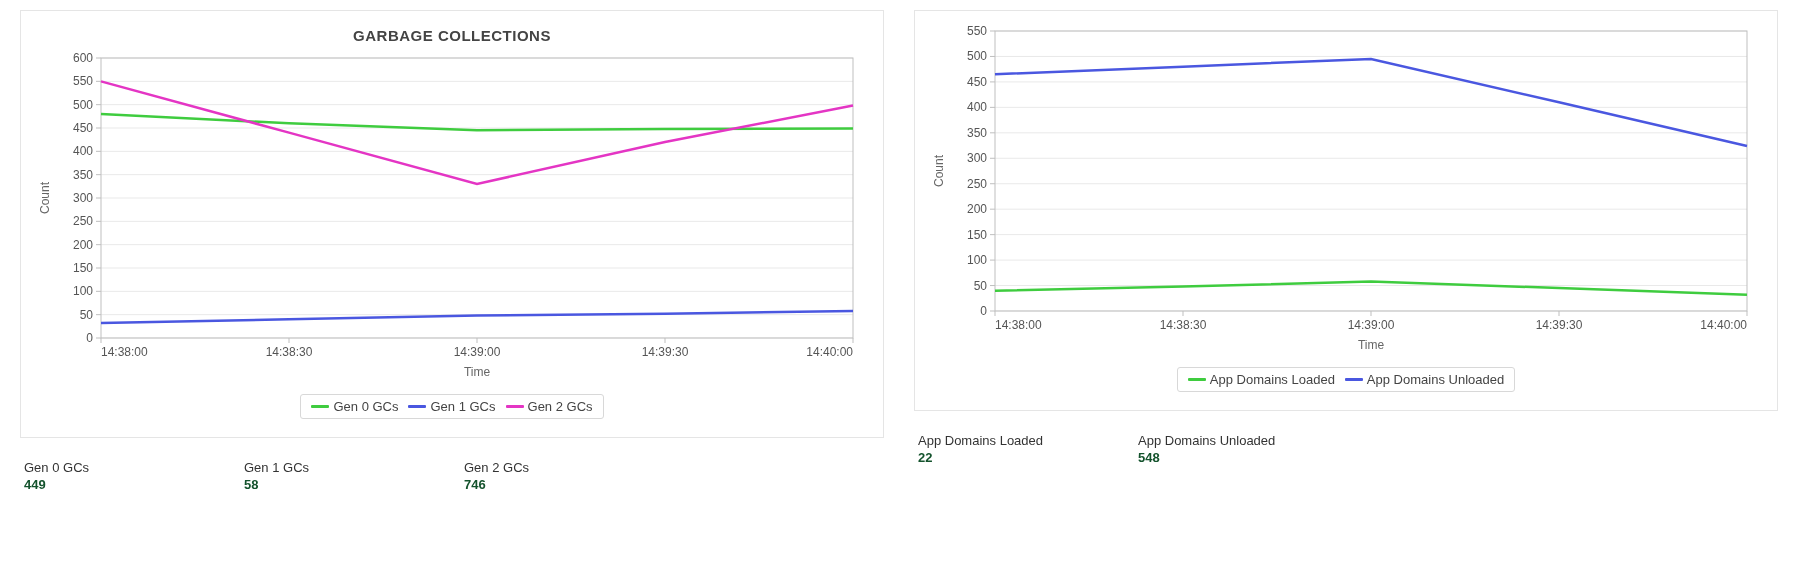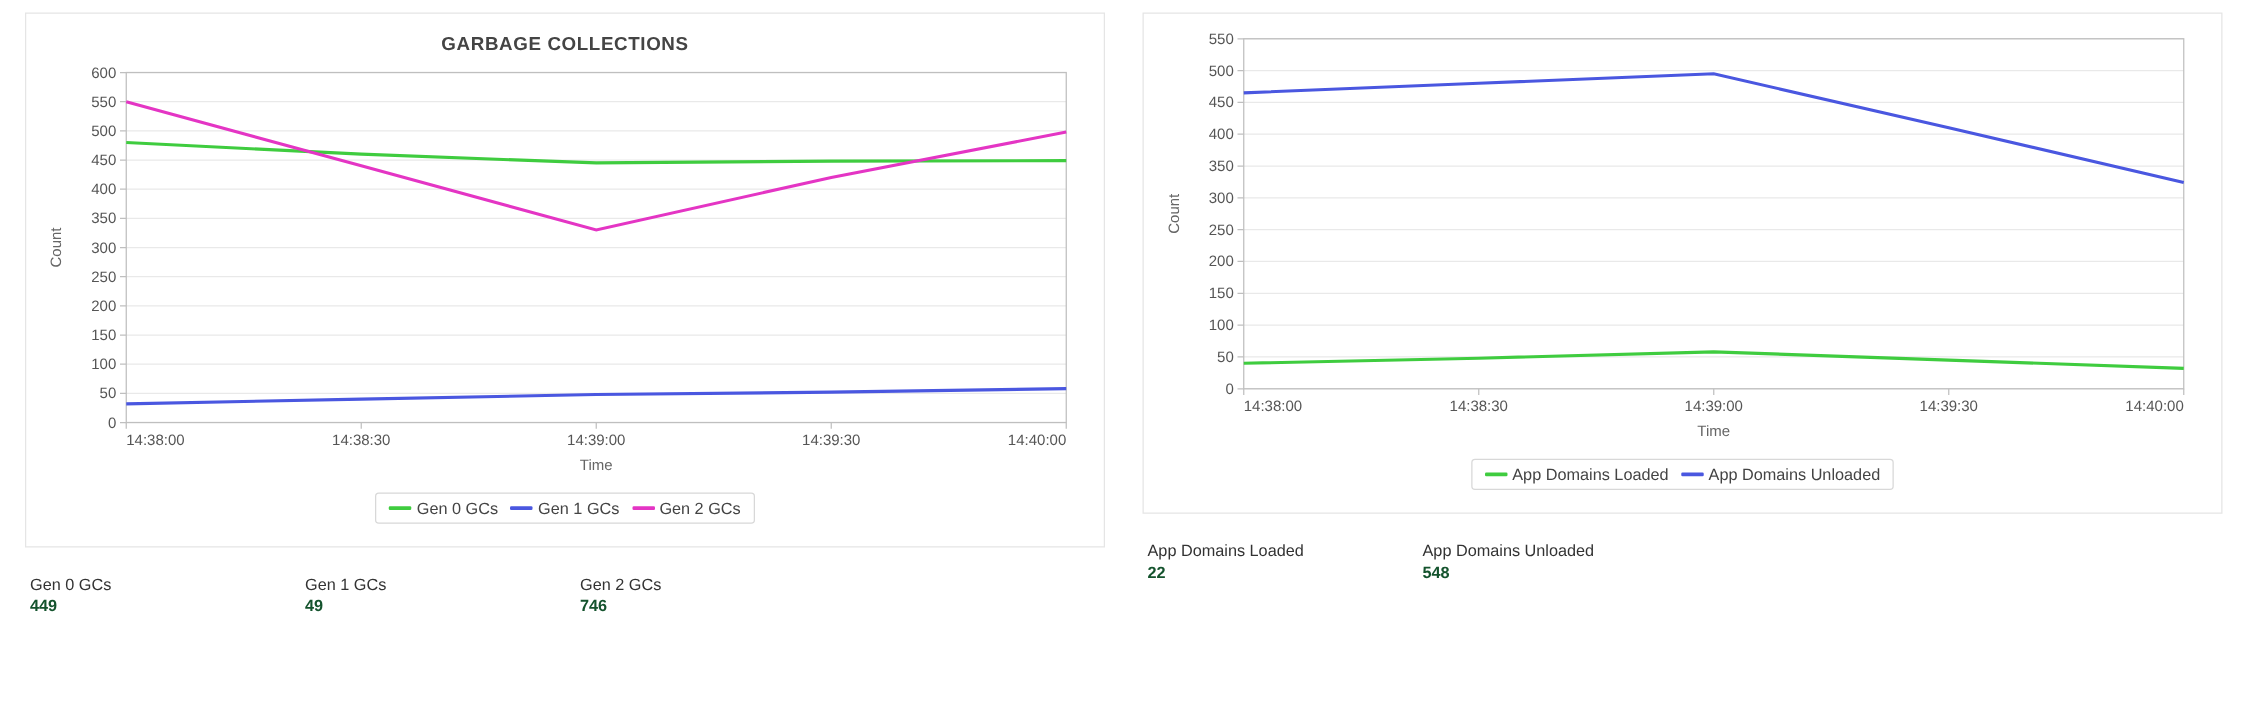--- a/index.html
+++ b/index.html
@@ -192,21 +192,21 @@
           </div>
       </div>
     </div>
     <div class="stats-row">
       <div class="stat-block">
         <div class="stat-label">Gen 0 GCs</div>
         <div class="stat-value">449</div>
       </div>
       <div class="stat-block">
         <div class="stat-label">Gen 1 GCs</div>
-        <div class="stat-value">49</div>
+        <div class="stat-value">58</div>
       </div>
       <div class="stat-block">
         <div class="stat-label">Gen 2 GCs</div>
         <div class="stat-value">746</div>
       </div>
     </div>
   </div>
 
   <div class="panel">
     <div class="chart-box">

